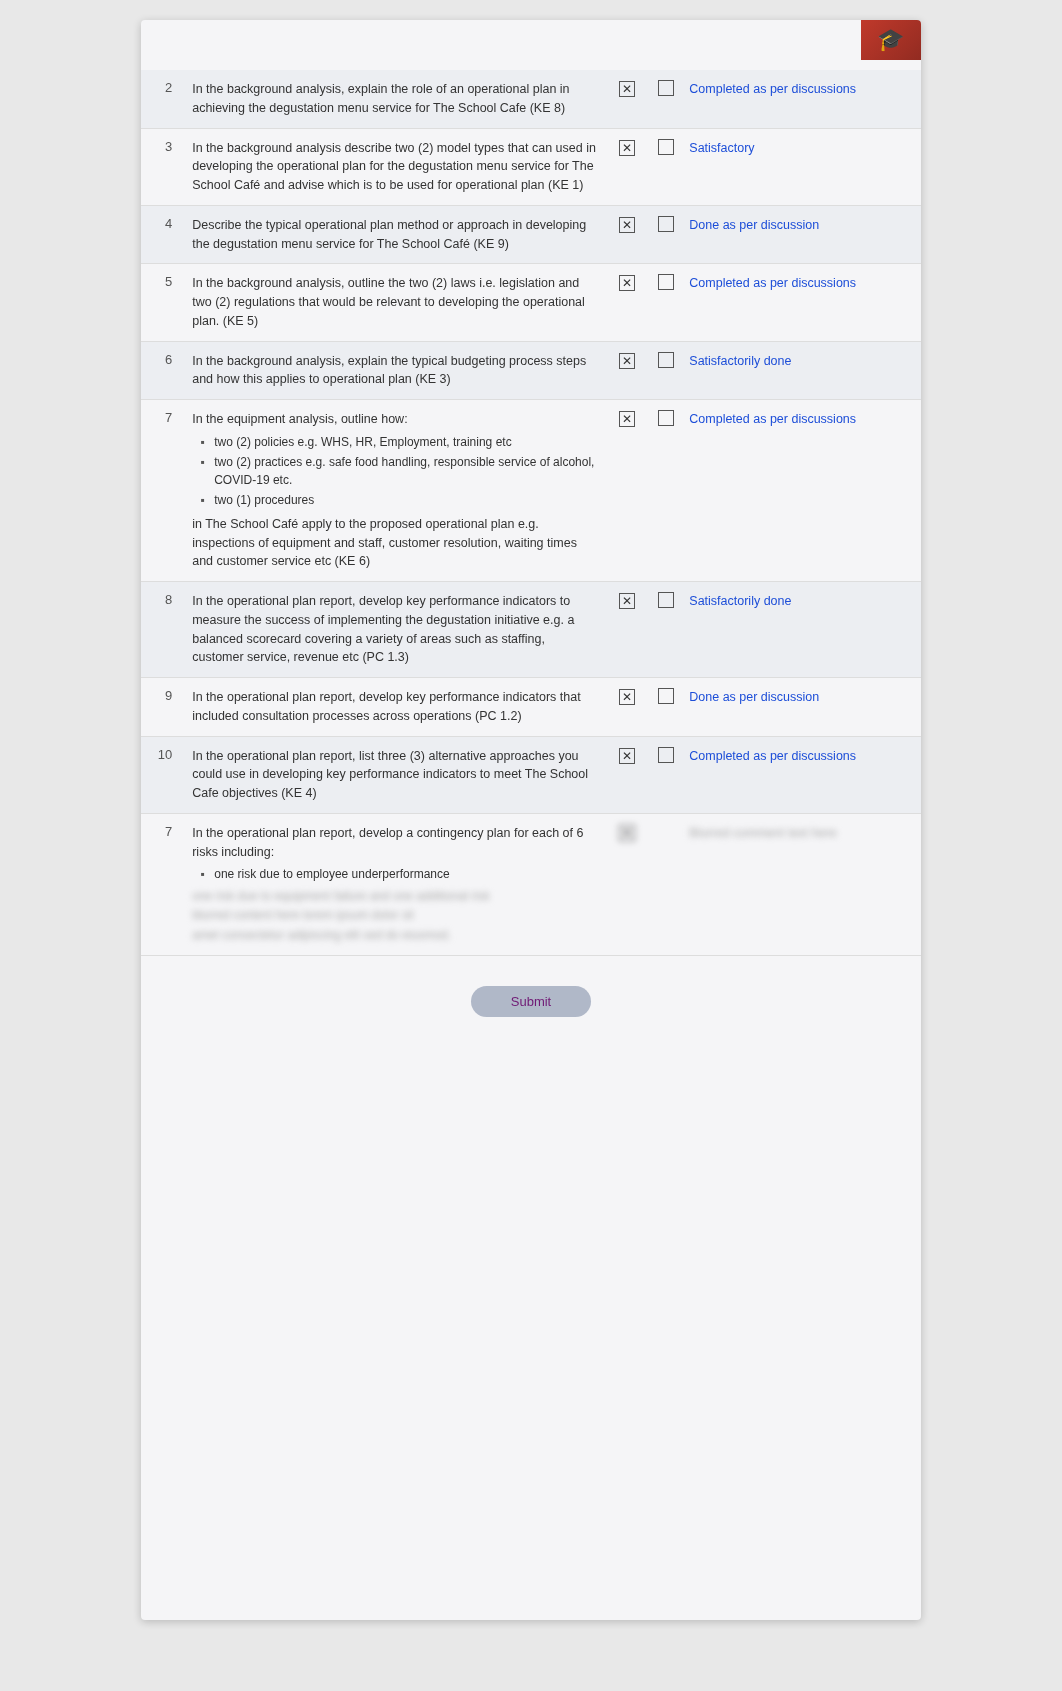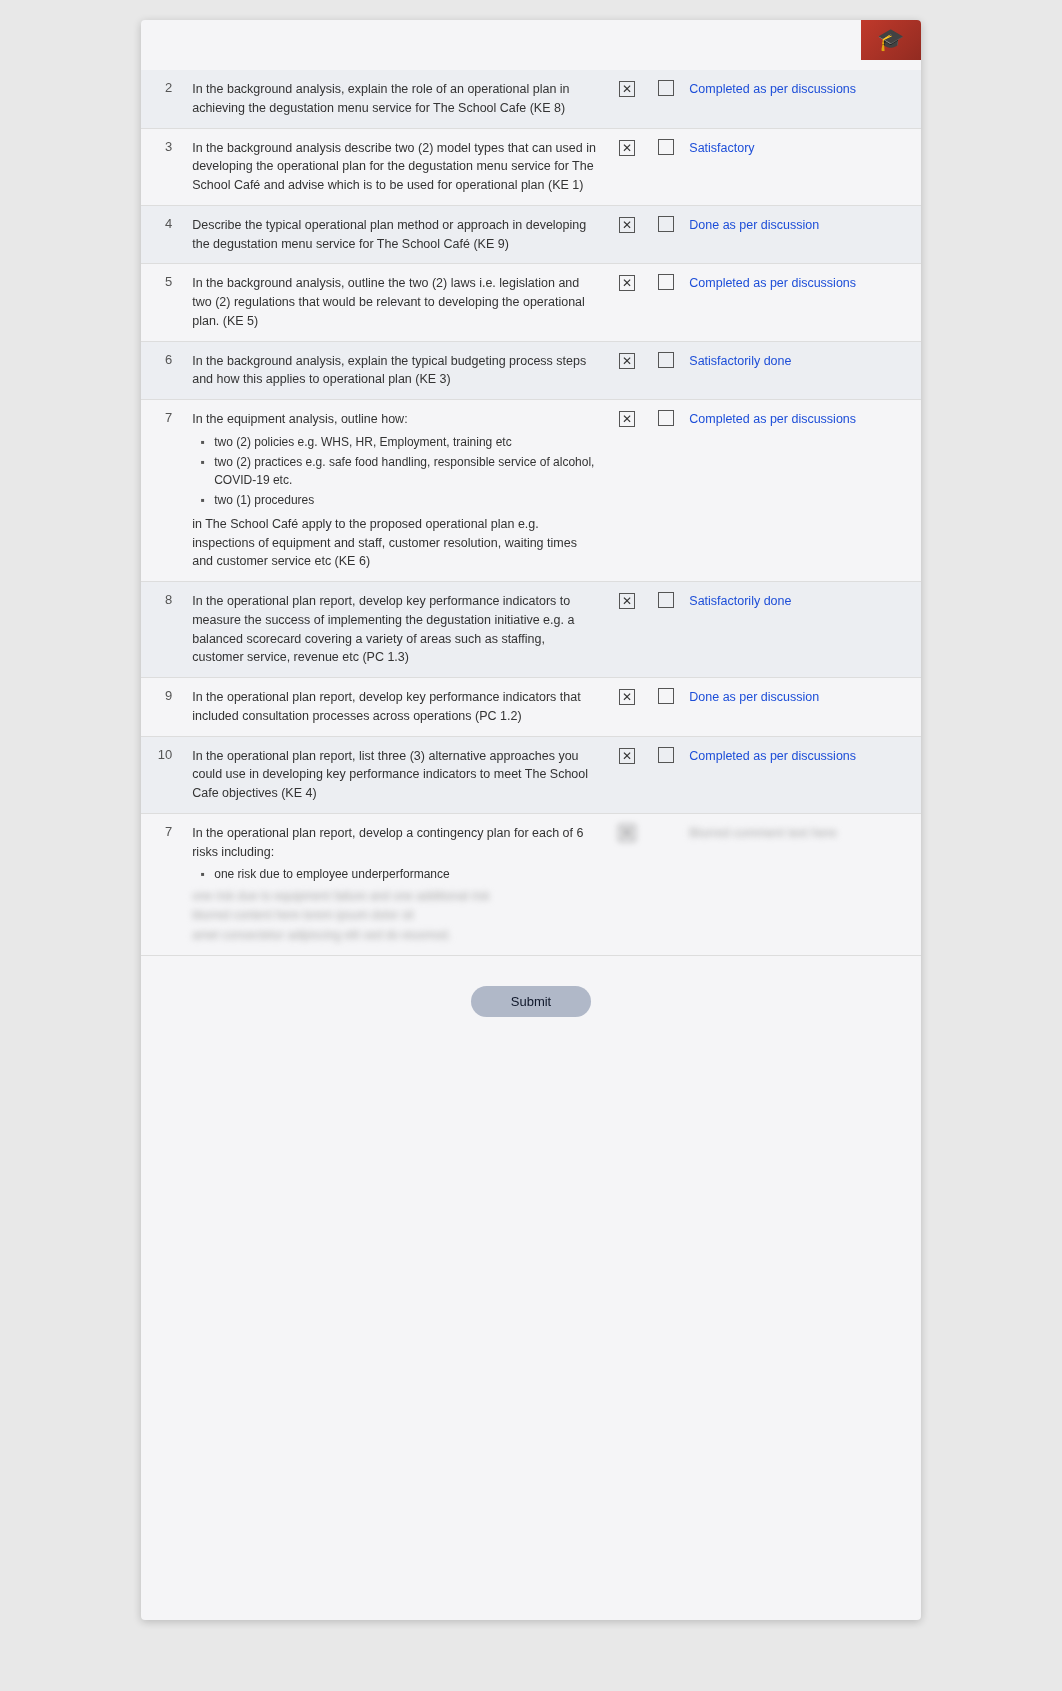--- a/index.html
+++ b/index.html
@@ -120,21 +120,21 @@
       display: flex;
       justify-content: center;
       margin-top: 30px;
     }
     .bottom-btn button {
       background: #b0b8c8;
       border: none;
       border-radius: 20px;
       padding: 8px 40px;
       font-size: 13px;
-      color: #0f172a;
+      color: #701a75;
       cursor: pointer;
     }
   </style>
 </head>
 <body>
 
 <div class="page">
   <div class="top-bar">
     <span class="top-bar-icon">🎓</span>
   </div>

